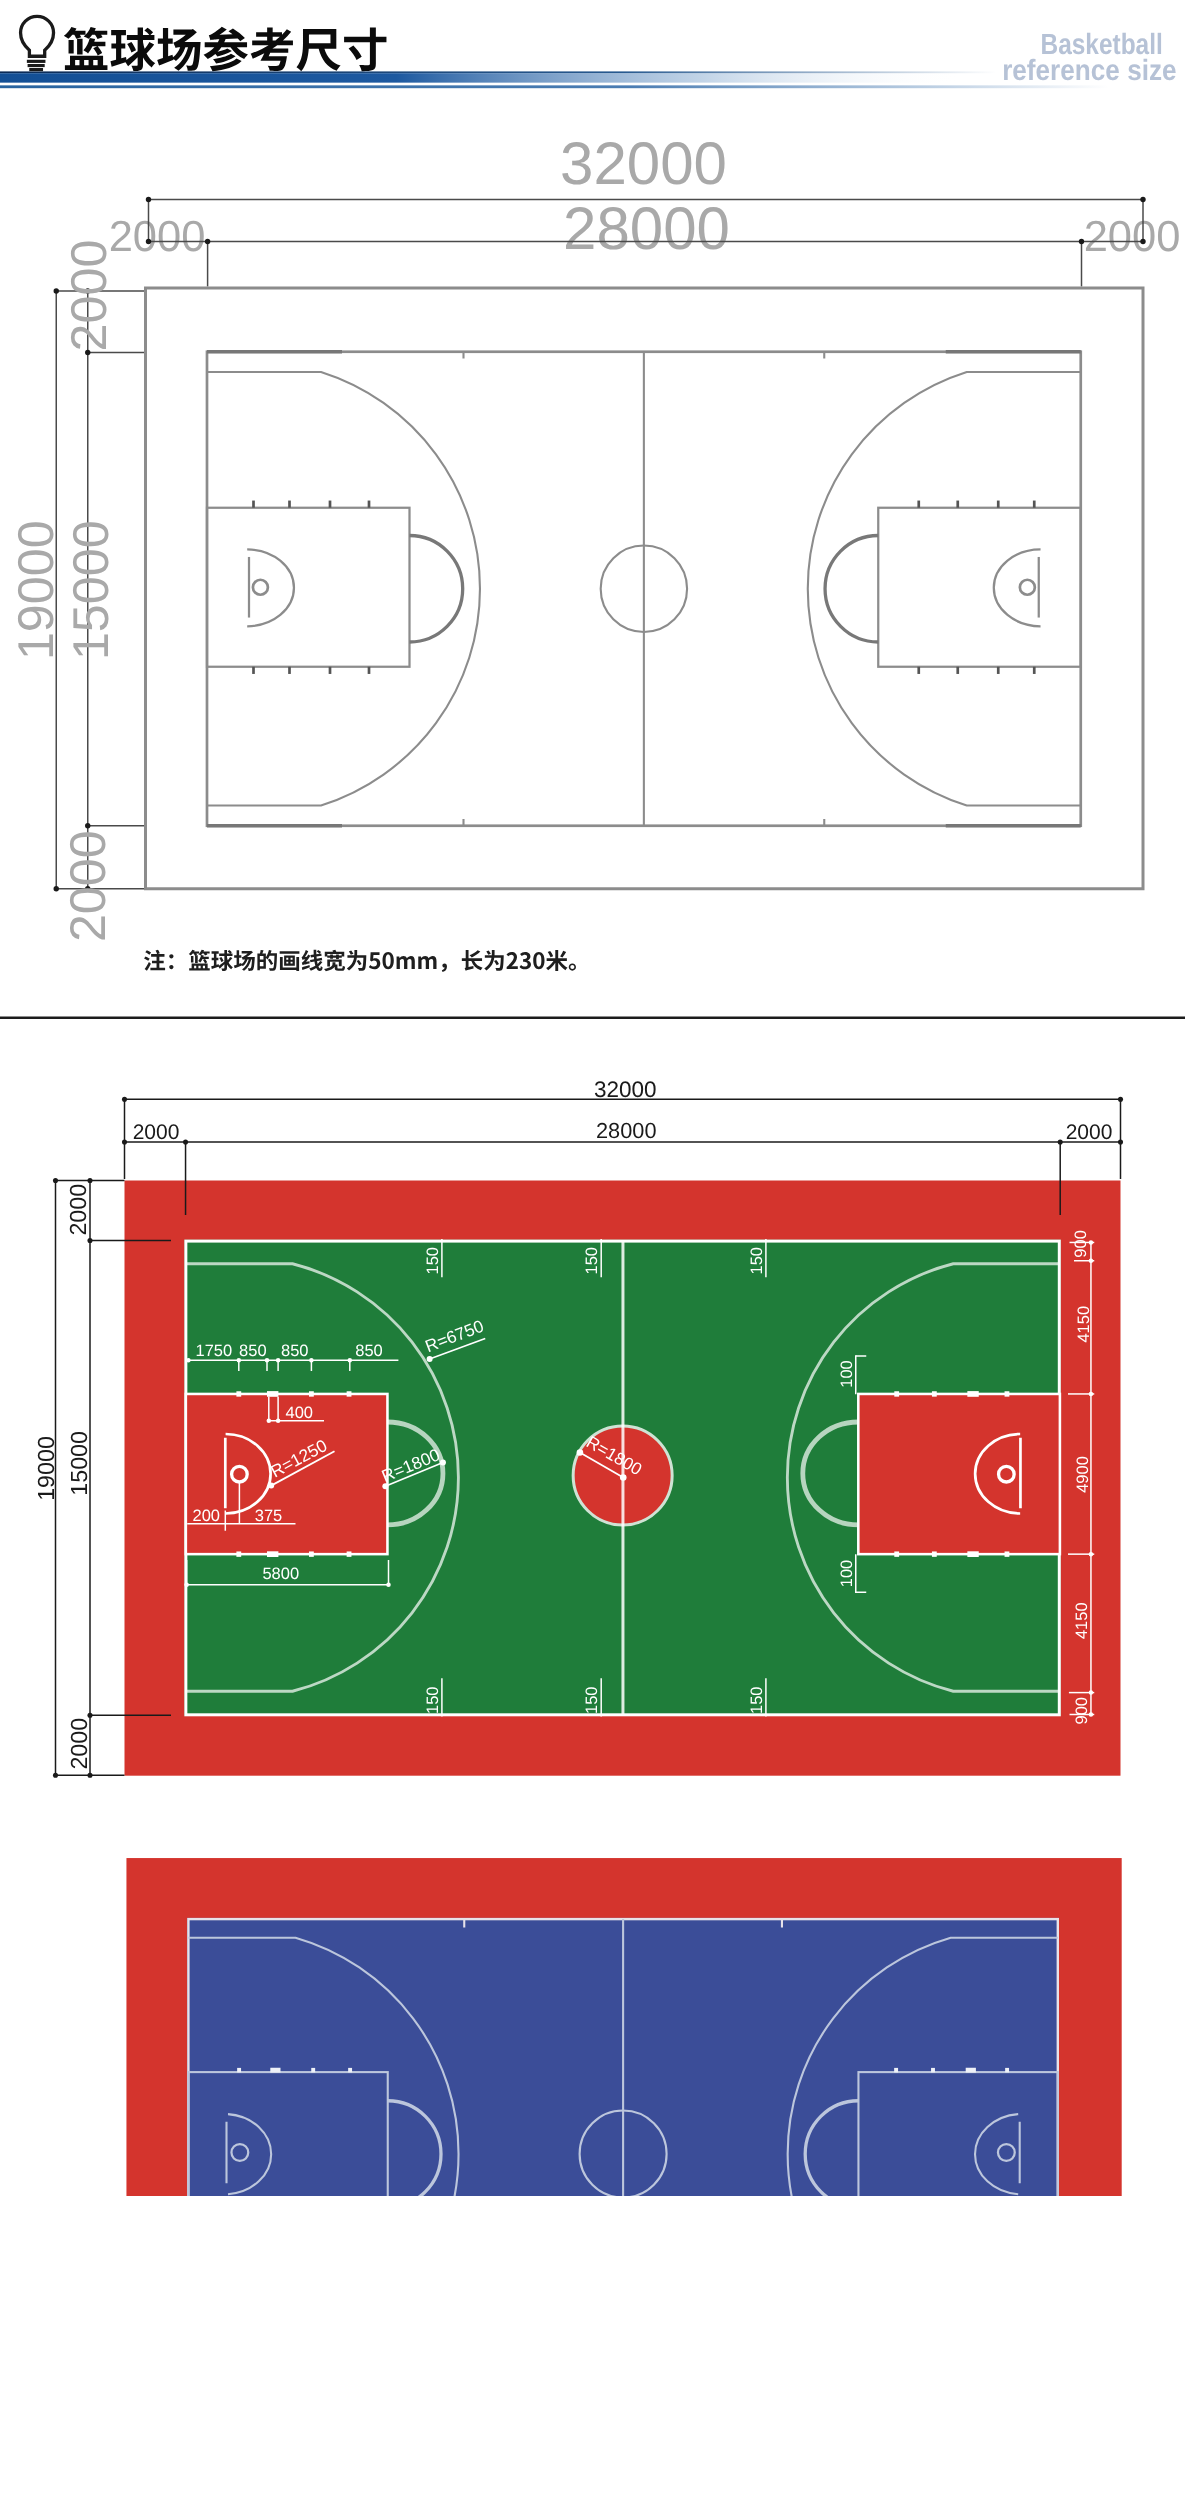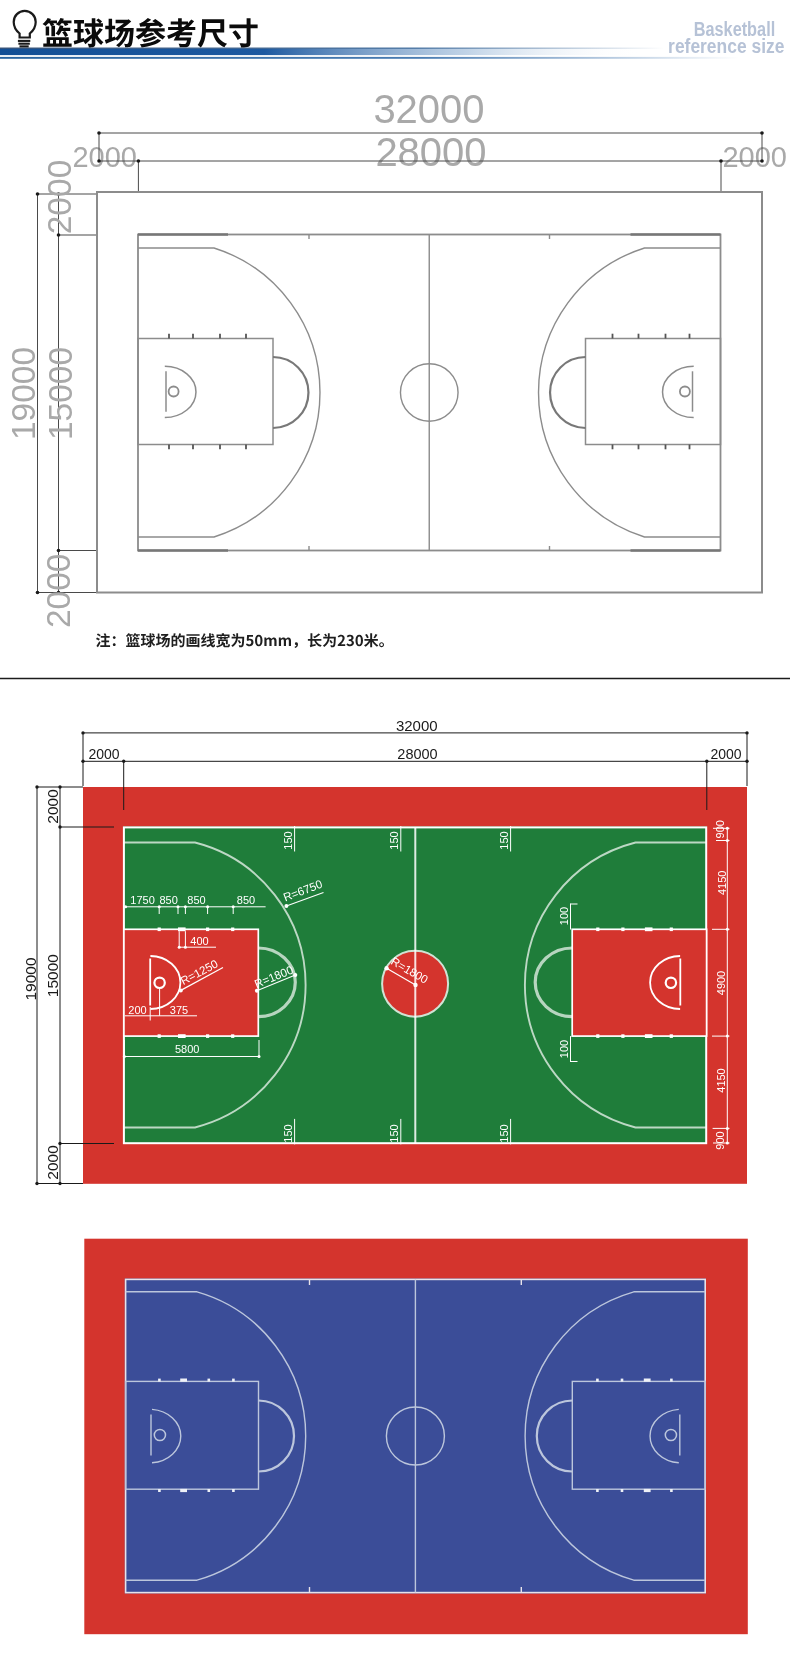--- a/index.html
+++ b/index.html
@@ -1,14 +1,14 @@
 <!DOCTYPE html>
 <html><head><meta charset="utf-8"><style>
 html,body{margin:0;padding:0;background:#fff}
-#page{position:relative;width:790px;height:1668px;font-family:"Liberation Sans",sans-serif}
+#page{position:relative;width:790px;height:1464px;font-family:"Liberation Sans",sans-serif}
 #page>svg{position:absolute;top:0;left:0}
 text{font-family:"Liberation Sans",sans-serif}
 </style></head><body>
 <div id="page">
     <svg width="790" height="1668" viewBox="0 0 790 1668">
       <defs>
 <linearGradient id="gDark" x1="0" y1="0" x2="1" y2="0">
 <stop offset="0" stop-color="#0a2a56"></stop>
           <stop offset="0.55" stop-color="#27598f"></stop>
           <stop offset="0.88" stop-color="#27598f" stop-opacity="0"></stop>

